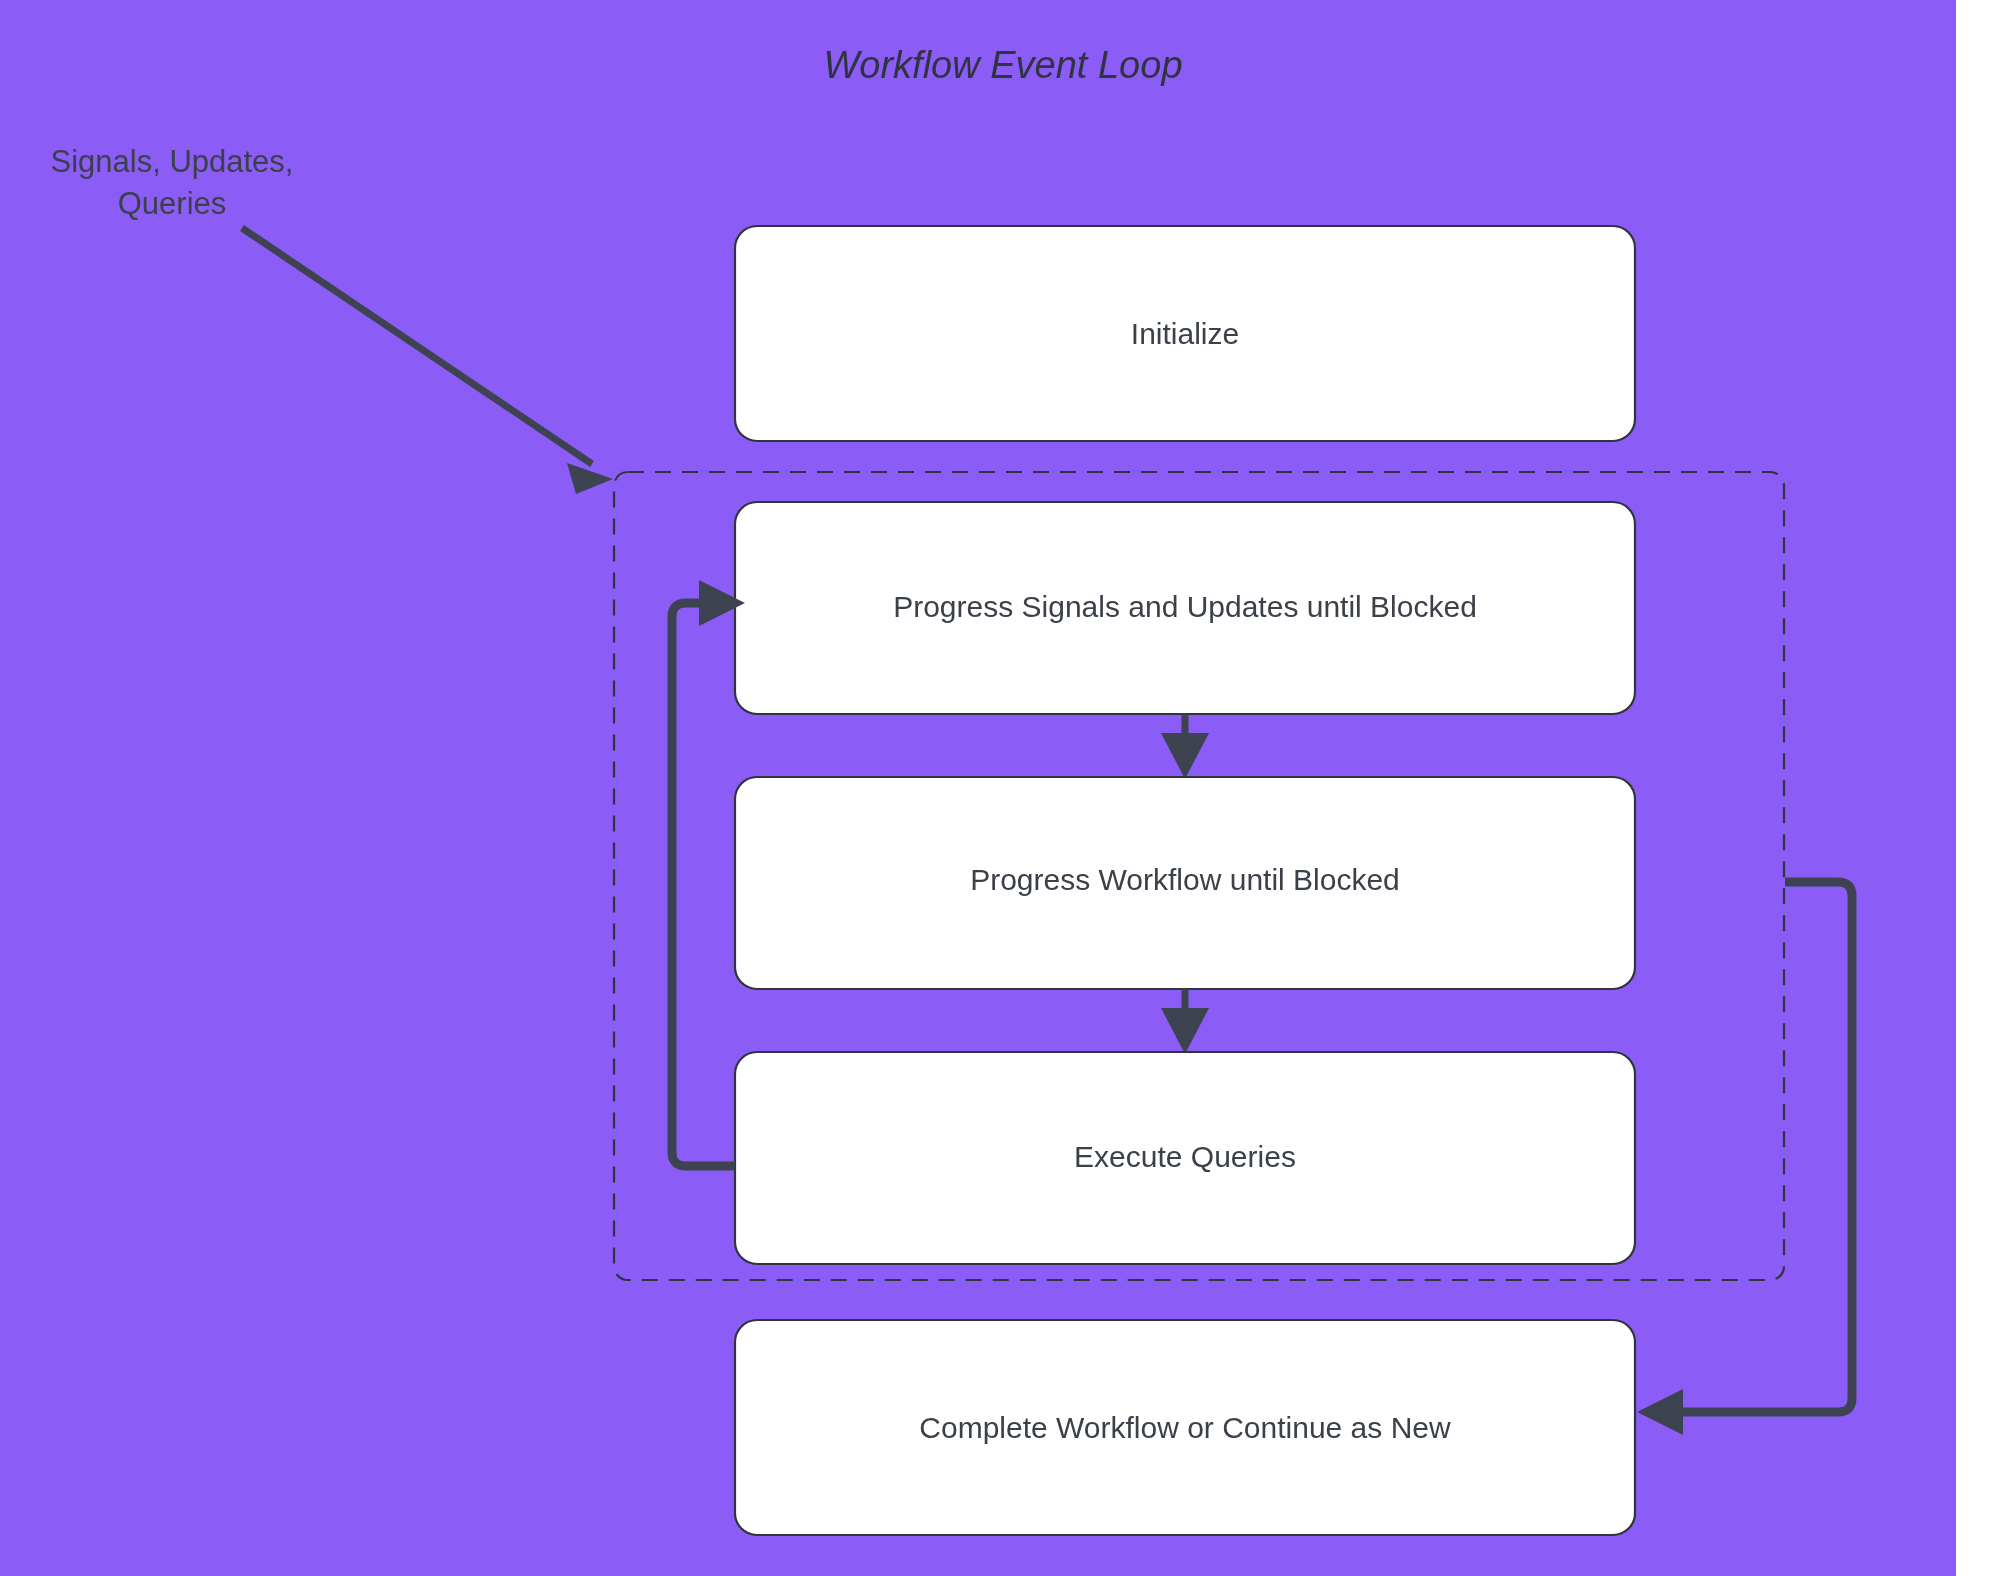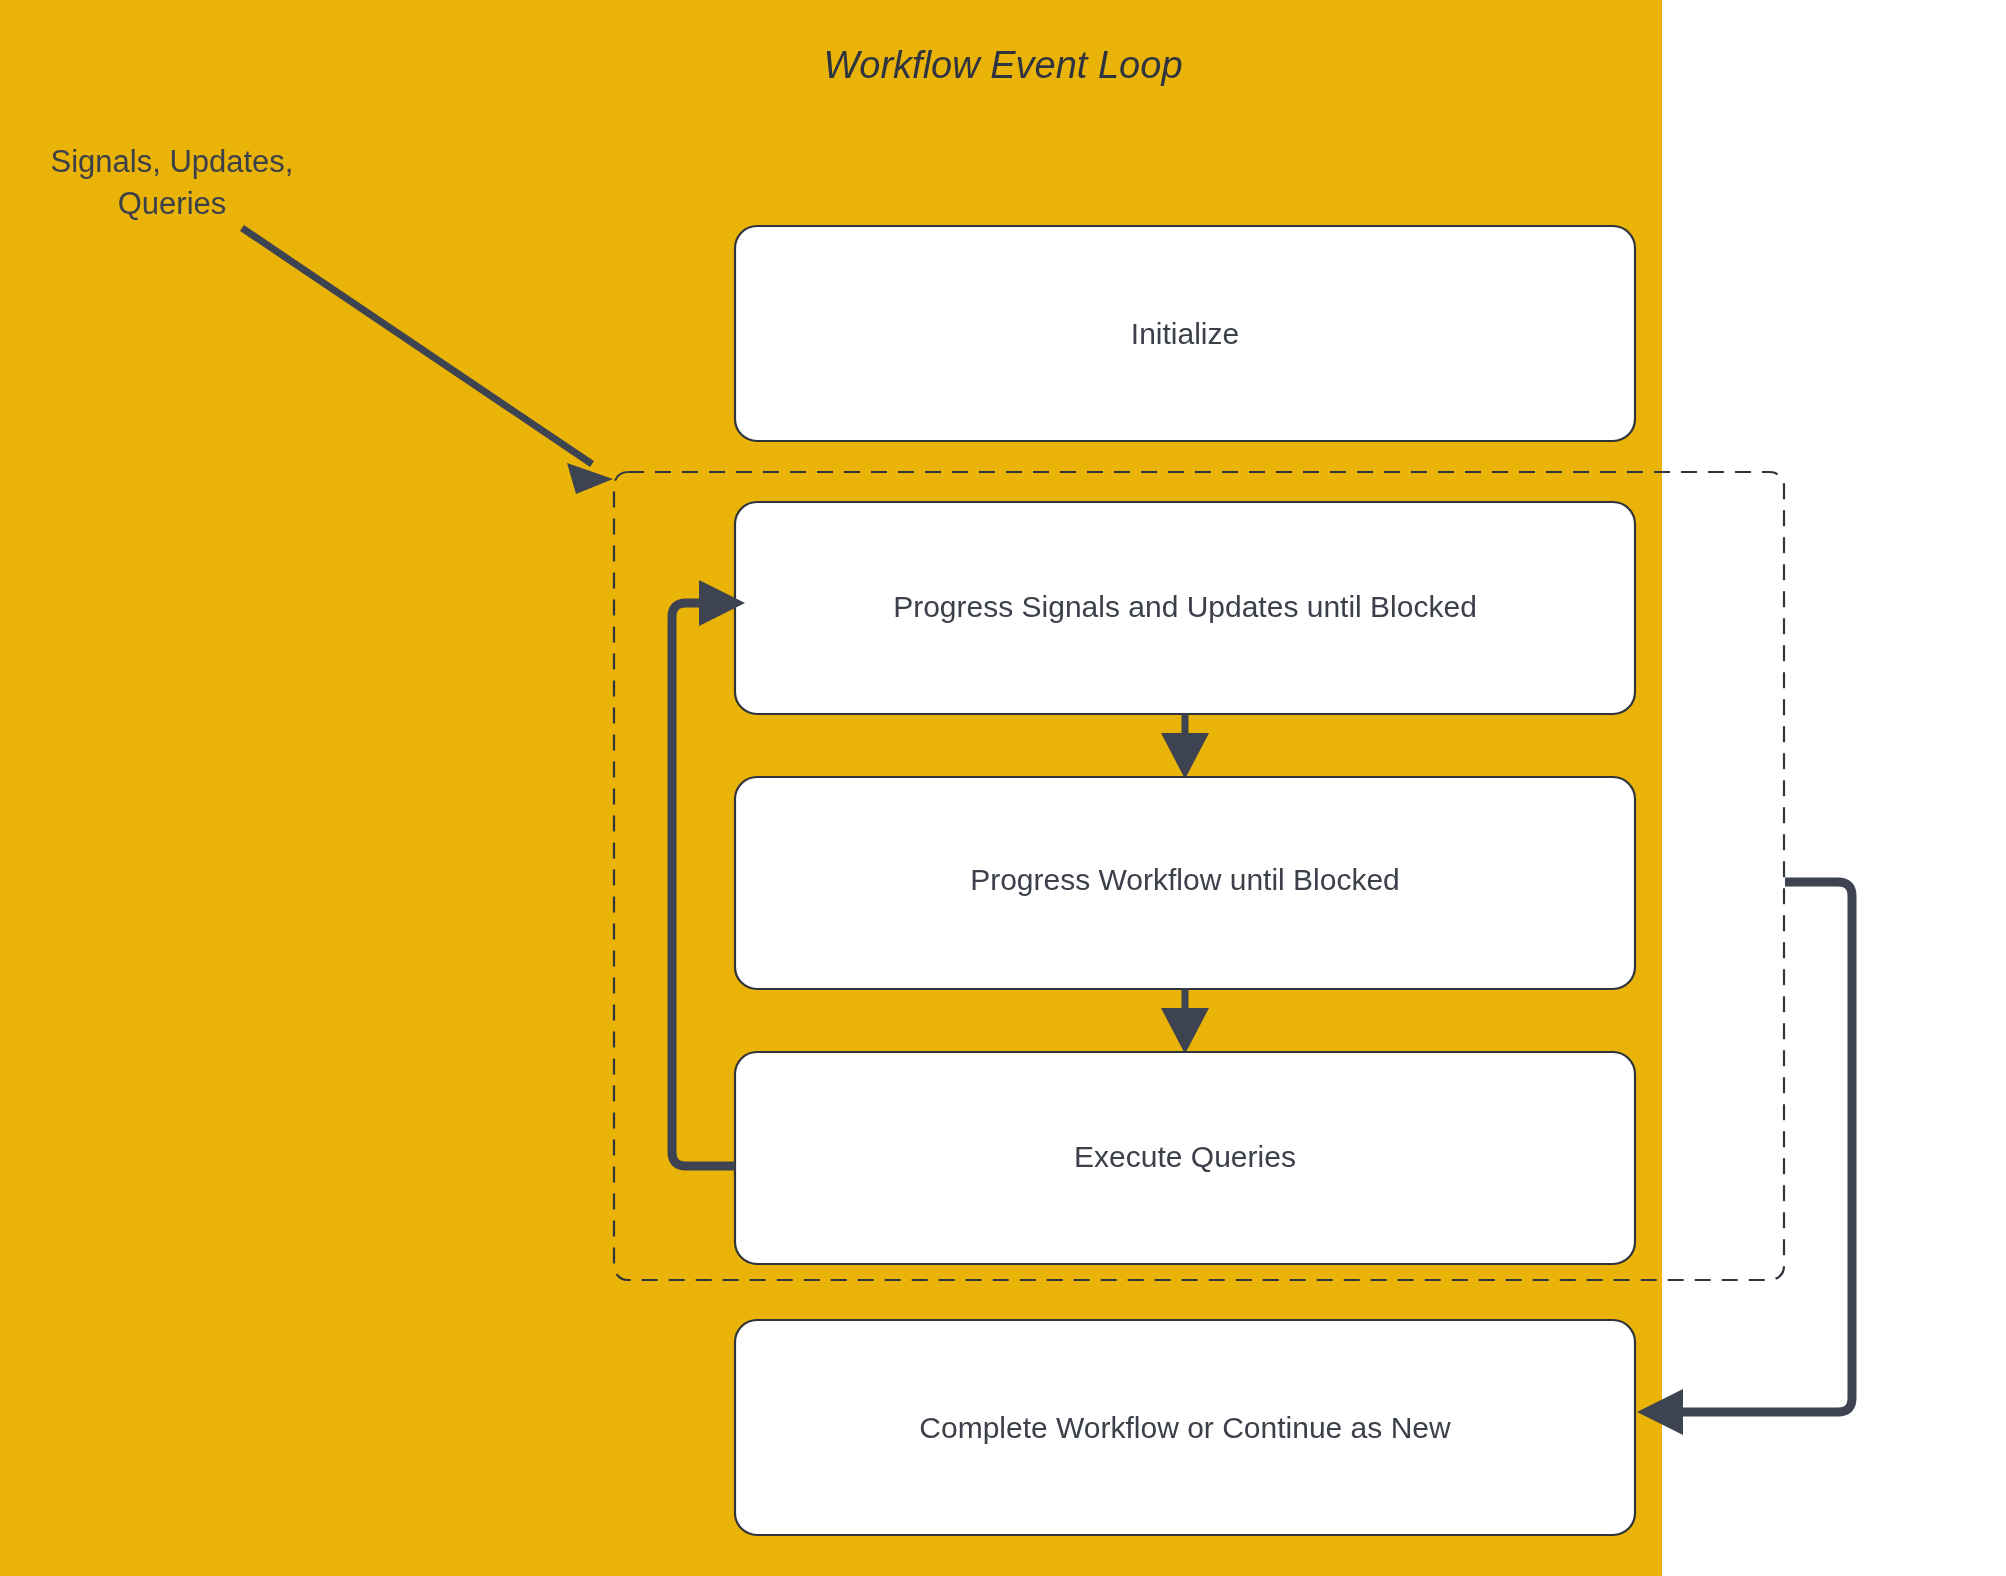--- a/index.html
+++ b/index.html
@@ -8,23 +8,23 @@
     background: #ffffff;
   }
   body {
     width: 2006px;
     height: 1576px;
     font-family: "Liberation Sans", sans-serif;
     overflow: hidden;
   }
   #diagram-root {
     position: relative;
-    width: 1662px;
+    width: 1956px;
     height: 1576px;
-    background: #eab308;
+    background: #8b5cf6;
   }
   svg.canvas {
     position: absolute;
     left: 0;
     top: 0;
     width: 2006px;
     height: 1576px;
     display: block;
   }
   .diagram-title {

